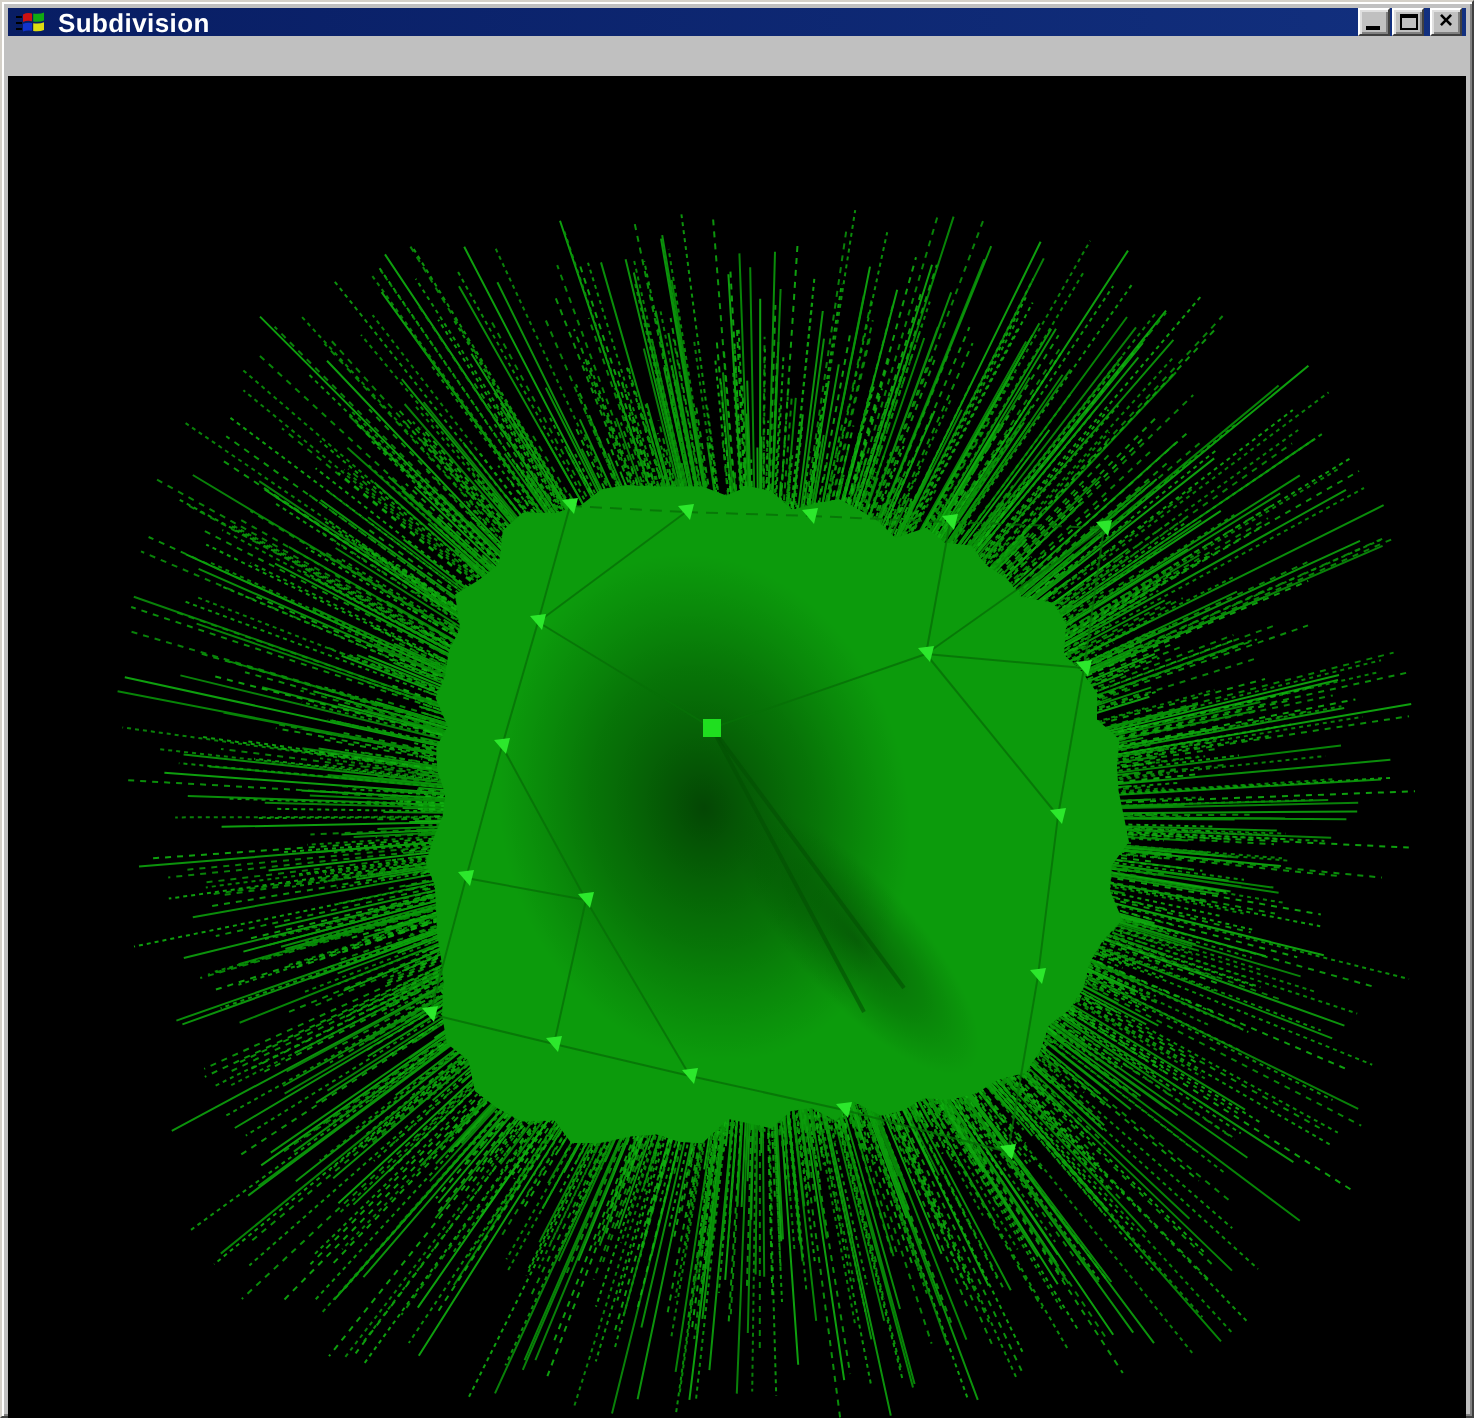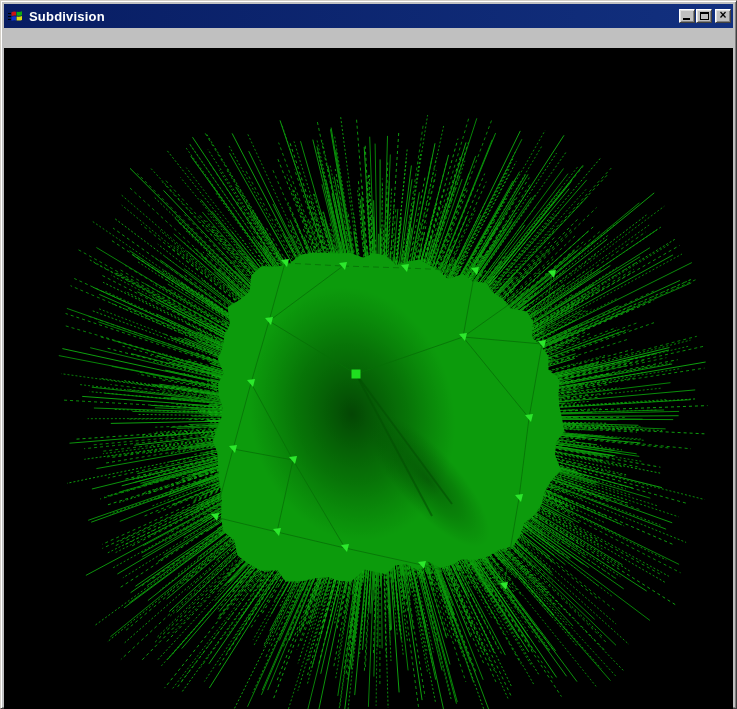--- a/index.html
+++ b/index.html
@@ -6,21 +6,21 @@
   body{width:737px;height:709px;overflow:hidden;font-family:"Liberation Sans",sans-serif;}
 
   .window{
     position:relative;width:737px;height:709px;box-sizing:border-box;
     background:#c0c0c0;
     border:1px solid;border-color:#d4d0c8 #404040 #404040 #d4d0c8;
     box-shadow:inset 1px 1px 0 #ffffff, inset -1px -1px 0 #808080;
     padding:3px;
   }
   .titlebar{
-    height:24px;display:flex;align-items:center;
+    height:14px;display:flex;align-items:center;
     background:linear-gradient(90deg,#081d63,#12307f);
     padding:0 2px;margin-bottom:20px;user-select:none;
   }
   .app-icon{width:16px;height:16px;margin:0 3px 0 2px;display:inline-block;flex:0 0 auto;}
   .title{
     flex:1;color:#ffffff;font-size:13px;font-weight:bold;
     letter-spacing:.2px;padding-left:2px;white-space:nowrap;overflow:hidden;
   }
   .btns{display:flex;align-items:center;flex:0 0 auto;}
   .wbtn{

